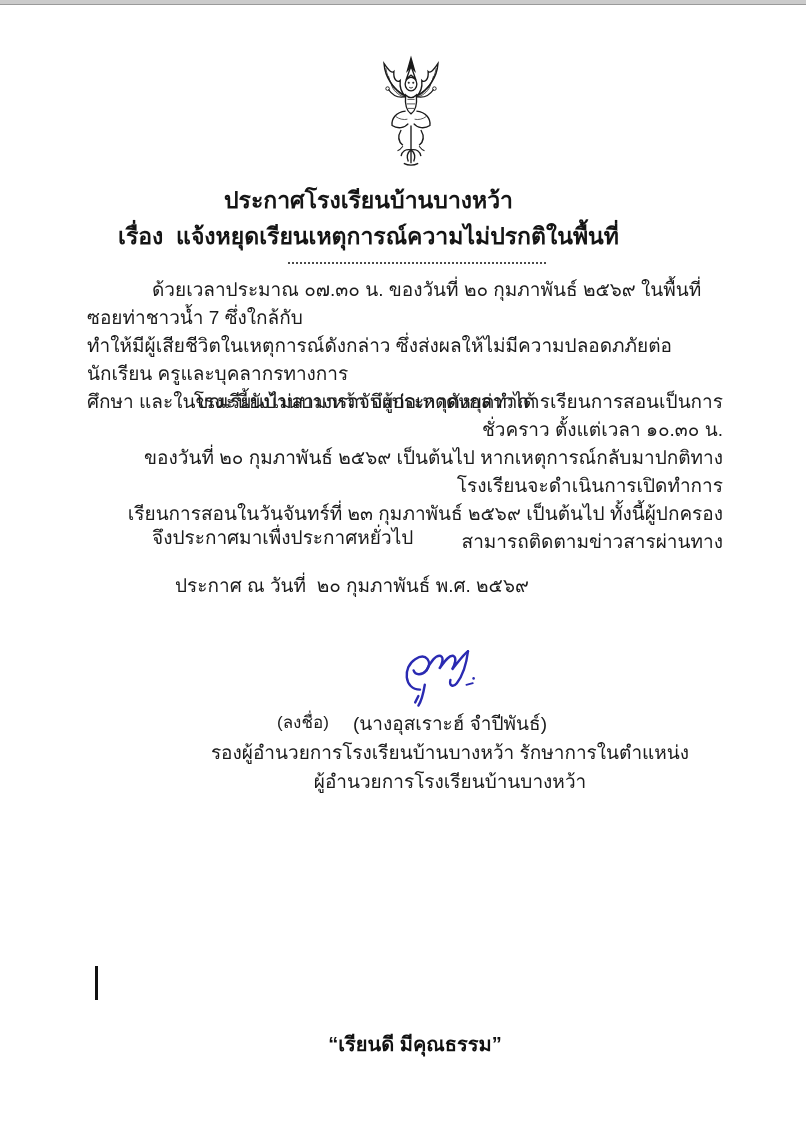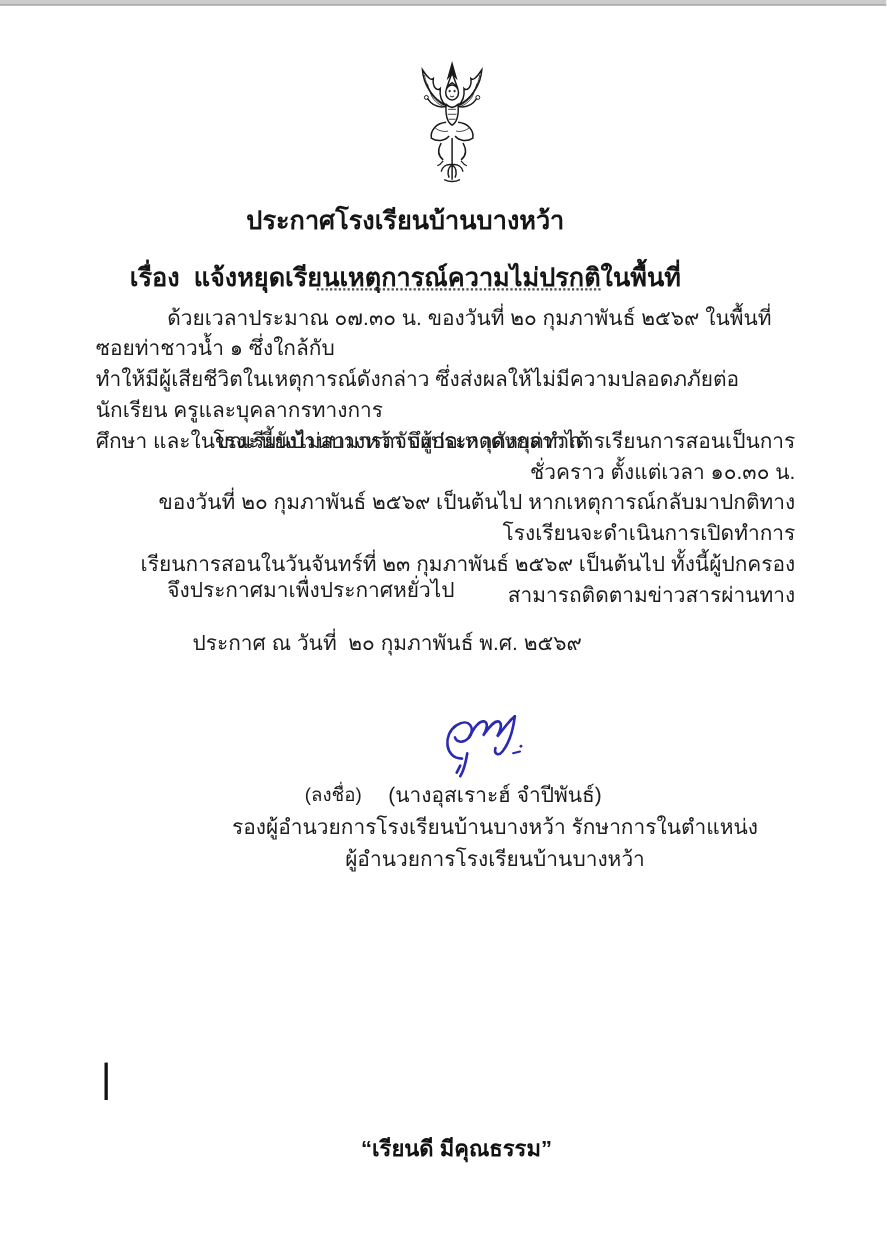--- a/index.html
+++ b/index.html
@@ -18,21 +18,21 @@
   }
   .emblem {
     position: absolute; top: 52px; left: 366px; width: 90px; height: 120px;
   }
   .t { white-space: pre-wrap; }
   .title {
     position: absolute; left: 0; width: 737px; text-align: center;
     font-size: 23px; font-weight: bold; color: #151515;
   }
   .title1 { top: 182px; }
-  .title2 { top: 218px; margin-top: 16px; }
+  .title2 { top: 218px; }
   .dotted-divider {
     position: absolute; top: 262px; left: 288px; width: 258px; height: 0;
     border-top: 2px dotted #4a4a4a;
   }
   .bodytext {
     position: absolute; left: 87px; width: 636px;
     font-size: 19px; line-height: 28px; color: #1b1b1b;
   }
   .para1 { top: 276px; }
   .para2 { top: 388px; text-align: right; }
@@ -100,21 +100,21 @@
 
     <path d="M82 206 Q76 214 70 216 M118 206 Q124 214 130 216" stroke-width="2.4"></path>
   </svg>
 
   <div class="title title1 t">ประกาศโรงเรียนบ้านบางหว้า</div>
   <div class="title title2 t">เรื่อง  แจ้งหยุดเรียนเหตุการณ์ความไม่ปรกติในพื้นที่</div>
 
   <div class="dotted-divider"></div>
 
   <div class="bodytext para1">
-    <div class="t indent">ด้วยเวลาประมาณ ๐๗.๓๐ น. ของวันที่ ๒๐ กุมภาพันธ์ ๒๕๖๙ ในพื้นที่ซอยท่าชาวน้ำ ๑ ซึ่งใกล้กับ</div>
+    <div class="t indent">ด้วยเวลาประมาณ ๐๗.๓๐ น. ของวันที่ ๒๐ กุมภาพันธ์ ๒๕๖๙ ในพื้นที่ซอยท่าชาวน้ำ 7 ซึ่งใกล้กับ</div>
     <div class="t">ทำให้มีผู้เสียชีวิตในเหตุการณ์ดังกล่าว ซึ่งส่งผลให้ไม่มีความปลอดภภัยต่อนักเรียน ครูและบุคลากรทางการ</div>
     <div class="t">ศึกษา และในขณะนี้ยังไม่สามารถจับผู้ก่อเหตุดังกล่าวได้</div>
   </div>
 
   <div class="bodytext para2">
     <div class="t indent">โรงเรียนบ้านบางหว้า จึงประกาศหยุดทำการเรียนการสอนเป็นการชั่วคราว ตั้งแต่เวลา ๑๐.๓๐ น.</div>
     <div class="t">ของวันที่ ๒๐ กุมภาพันธ์ ๒๕๖๙ เป็นต้นไป หากเหตุการณ์กลับมาปกติทางโรงเรียนจะดำเนินการเปิดทำการ</div>
     <div class="t">เรียนการสอนในวันจันทร์ที่ ๒๓ กุมภาพันธ์ ๒๕๖๙ เป็นต้นไป ทั้งนี้ผู้ปกครองสามารถติดตามข่าวสารผ่านทาง</div>
   </div>
 

